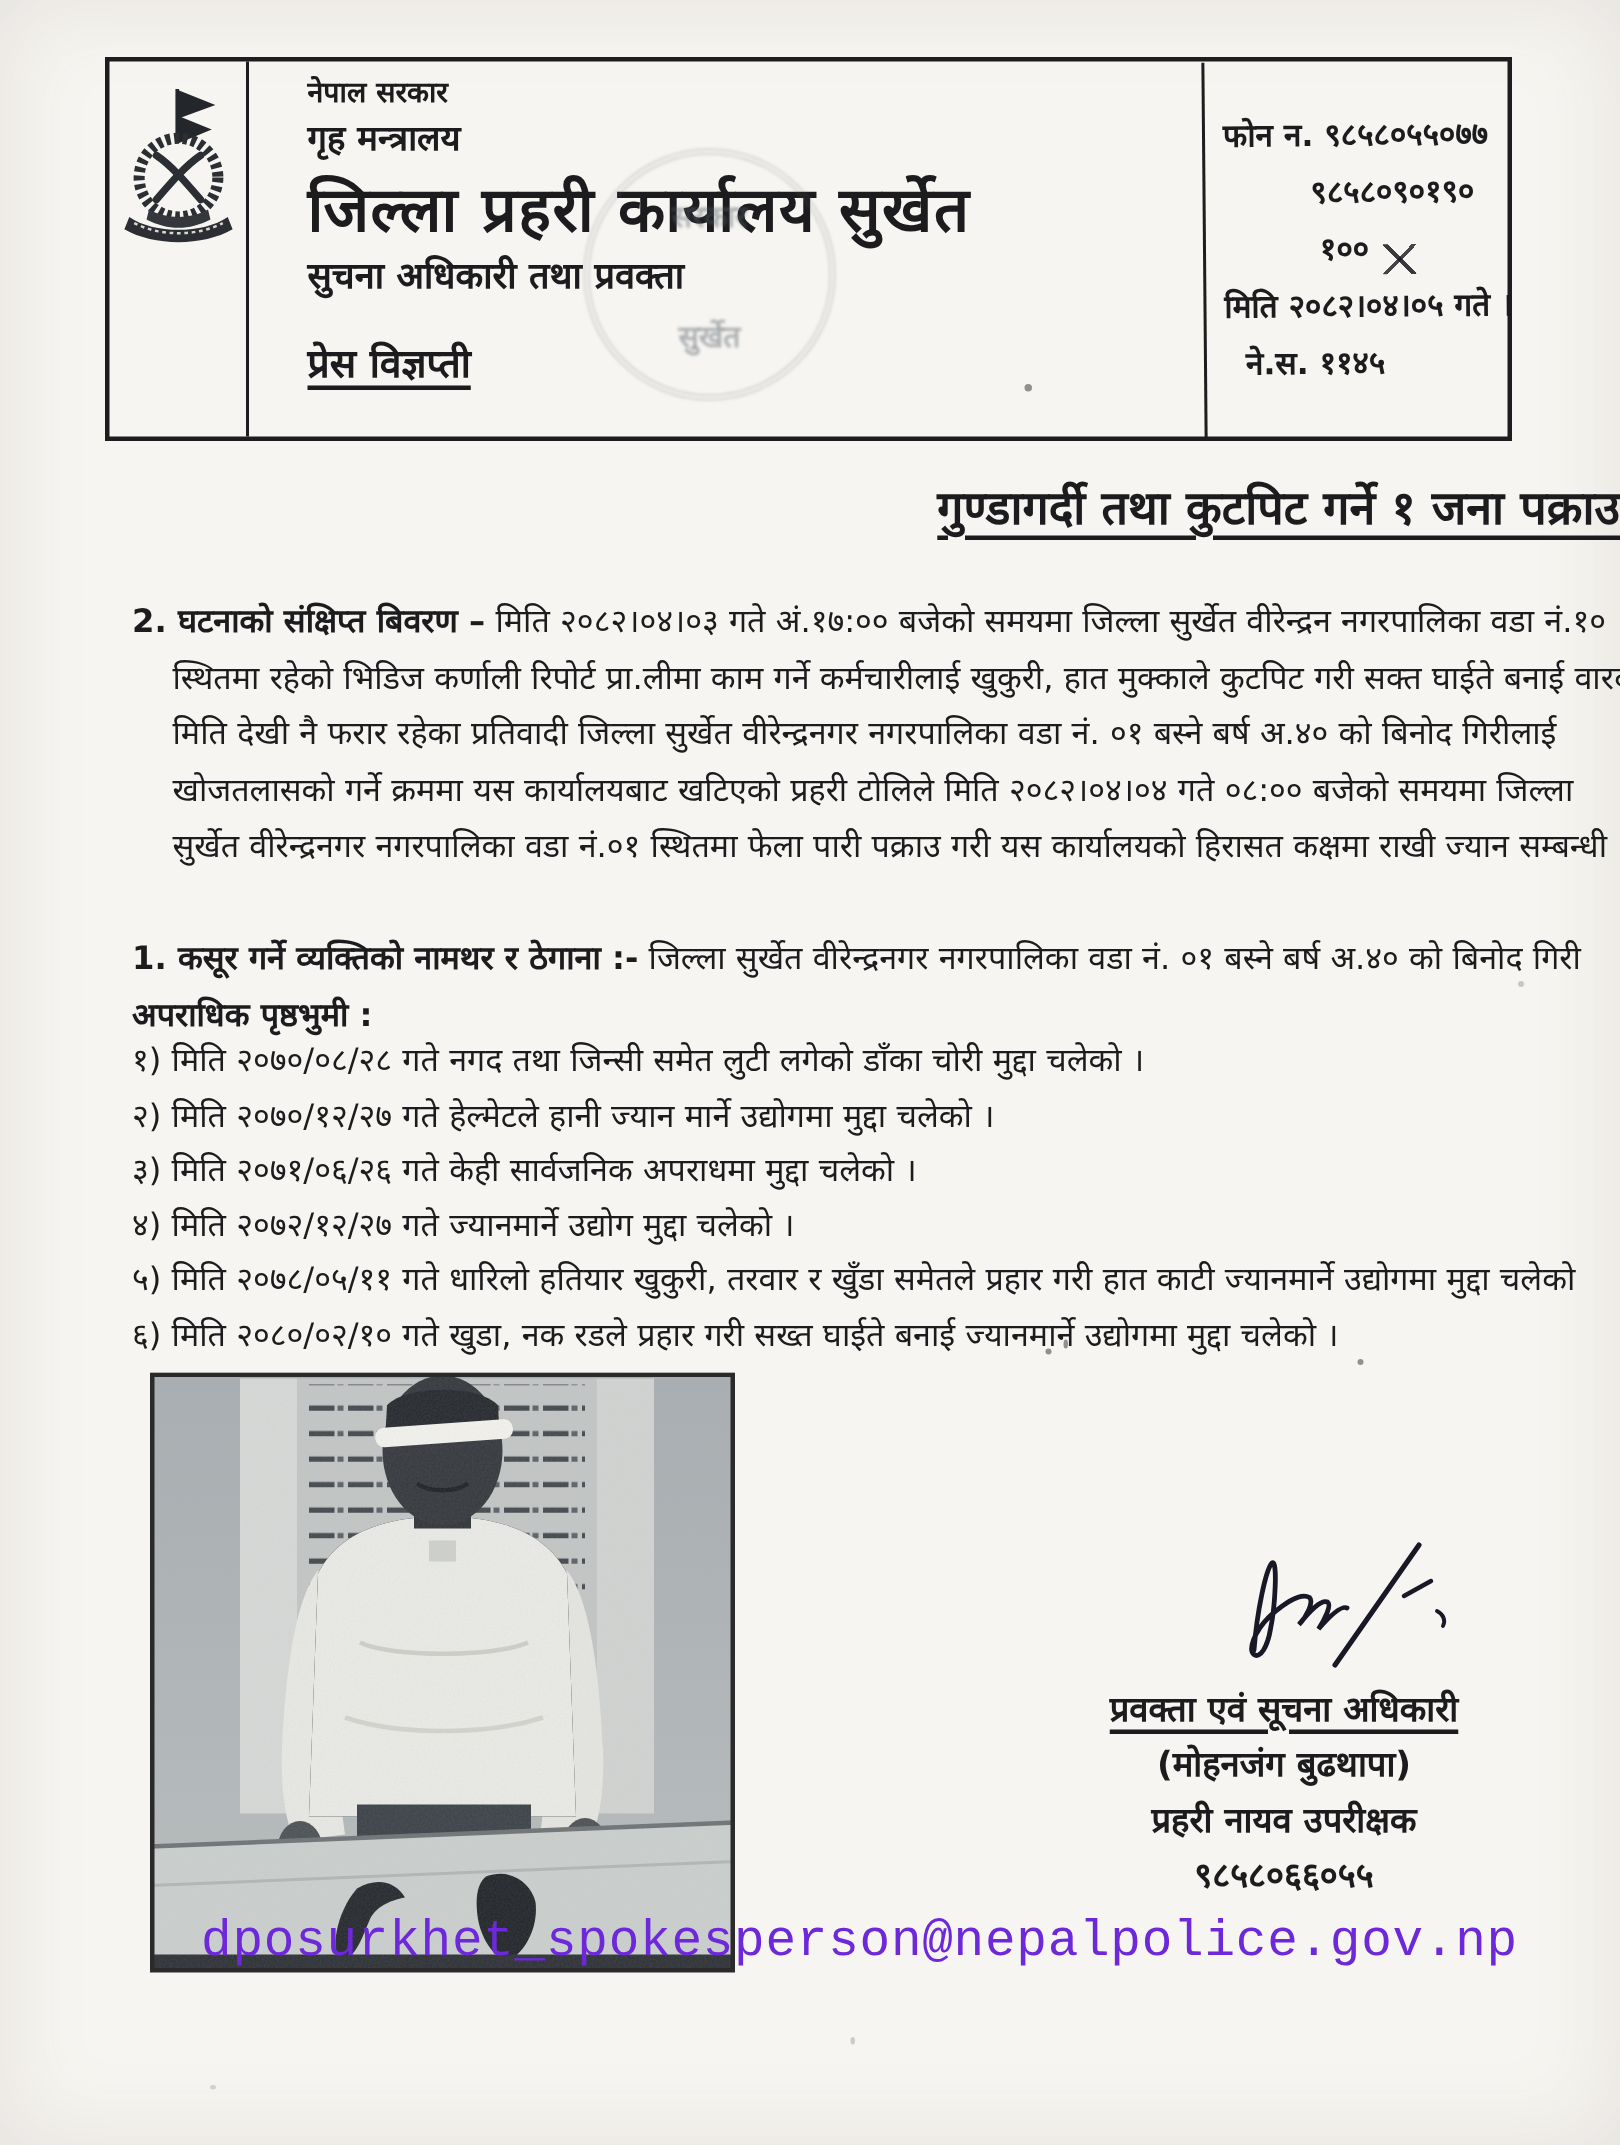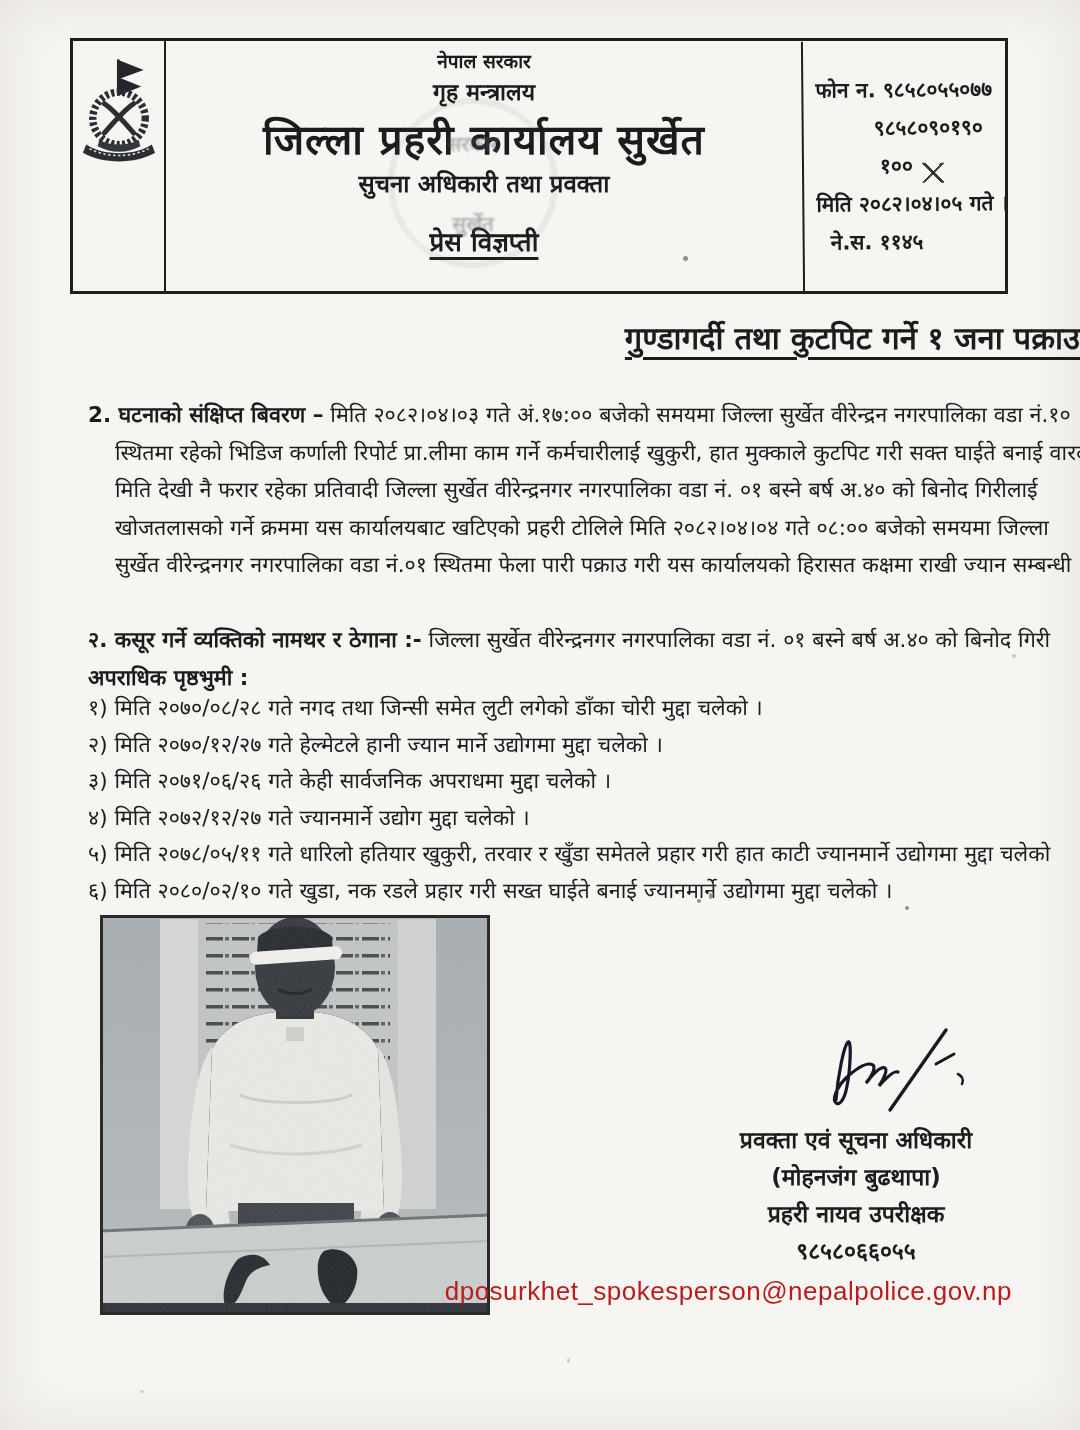--- a/index.html
+++ b/index.html
@@ -7,21 +7,21 @@
     position:relative; width:1080px; height:1430px; margin:0 auto;
     background:#f7f5f1; overflow:hidden; color:#1c1c1e;
     font-family:"DejaVu Sans", sans-serif;
     box-shadow:inset 0 0 60px rgba(120,115,105,.14);
   }
   
   .hdr{position:absolute; left:70px; top:38px; width:938px; height:256px;
        border:3px solid #1d1d1f; display:flex; box-sizing:border-box; background:transparent;}
   .hdr-left{width:93px; border-right:2px solid #1d1d1f; box-sizing:border-box;
             display:flex; justify-content:center; align-items:flex-start; padding-top:6px;}
-  .hdr-center{flex:1; position:relative; text-align:center;}
+  .hdr-center{flex:1; position:relative; padding-left:39px;}
   .hdr-right{width:203px; border-left:2px solid #1d1d1f; box-sizing:border-box;
              padding:30px 6px 0 12px; font-size:21px; font-weight:bold; line-height:38px;
              transform:rotate(-.5deg); white-space:nowrap;}
   .govt{margin-top:7px; font-size:19px; font-weight:bold;}
   .ministry{margin-top:1px; font-size:23px; font-weight:bold;}
   .office{margin-top:3px; font-size:41px; font-weight:bold; letter-spacing:1px; white-space:nowrap;}
   .office-sub{font-size:24px; font-weight:bold;}
   .press{margin-top:24px; font-size:26px; font-weight:bold; display:inline-block;
          text-decoration:underline; text-decoration-thickness:2.5px; text-underline-offset:6px;}
   .stamp{position:absolute; left:50%; top:58px; width:160px; height:160px; margin-left:-95px;
@@ -48,23 +48,23 @@
   .sec2{position:absolute; left:88px; top:621px; width:930px; font-size:21.5px; line-height:38px;}
   .sec2 .ln{white-space:nowrap;}
   .records{position:absolute; left:88px; top:690px; width:930px; font-size:21.5px; line-height:36.5px;}
   .records .ln{white-space:nowrap;}
   
   .photo{position:absolute; left:100px; top:915px; width:390px; height:400px;}
   
   .signature{position:absolute; left:818px; top:1022px; width:170px; height:100px;}
   .sig-block{position:absolute; right:74px; top:1122px; width:300px; text-align:center;
              font-size:23px; font-weight:bold; line-height:37px;}
-  .sig-title{text-decoration-thickness:2.5px; text-underline-offset:6px;}
-  .email{position:absolute; right:68px; top:1276px; font-family:Liberation Sans, sans-serif;
-         font-size:26px; color:#b91c1c; letter-spacing:.5px;}
+  .sig-title{text-decoration:underline; text-decoration-thickness:2.5px; text-underline-offset:6px;}
+  .email{position:absolute; right:68px; top:1276px; font-family:Liberation Mono, monospace;
+         font-size:34px; color:#6d28d9; letter-spacing:.5px;}
   
   .speck{position:absolute; background:rgba(60,60,60,.55); border-radius:50%; pointer-events:none;}
 </style>
 </head>
 <body>
 
 <div class="page">
 
   <div class="hdr">
 
@@ -114,21 +114,21 @@
       <span class="bold">2. घटनाको संक्षिप्त बिवरण –</span><span> मिति २०८२।०४।०३ गते अं.१७:०० बजेको समयमा जिल्ला सुर्खेत वीरेन्द्रन नगरपालिका वडा नं.१०</span>
     </div>
     <div class="ln cont">स्थितमा रहेको भिडिज कर्णाली रिपोर्ट प्रा.लीमा काम गर्ने कर्मचारीलाई खुकुरी, हात मुक्काले कुटपिट गरी सक्त घाईते बनाई वारदात</div>
     <div class="ln cont">मिति देखी नै फरार रहेका प्रतिवादी जिल्ला सुर्खेत वीरेन्द्रनगर नगरपालिका वडा नं. ०१ बस्ने बर्ष अ.४०  को बिनोद गिरीलाई</div>
     <div class="ln cont">खोजतलासको गर्ने क्रममा यस कार्यालयबाट खटिएको प्रहरी टोलिले मिति २०८२।०४।०४ गते ०८:०० बजेको समयमा जिल्ला</div>
     <div class="ln cont">सुर्खेत वीरेन्द्रनगर नगरपालिका वडा नं.०१ स्थितमा फेला पारी पक्राउ गरी यस कार्यालयको हिरासत कक्षमा राखी ज्यान सम्बन्धी</div>
   </div>
 
   <div class="sec2">
     <div class="ln">
-      <span class="bold">२. कसूर गर्ने व्यक्तिको नामथर र ठेगाना :-</span><span> जिल्ला सुर्खेत वीरेन्द्रनगर नगरपालिका वडा नं. ०१ बस्ने बर्ष अ.४०  को बिनोद गिरी</span>
+      <span class="bold">1. कसूर गर्ने व्यक्तिको नामथर र ठेगाना :-</span><span> जिल्ला सुर्खेत वीरेन्द्रनगर नगरपालिका वडा नं. ०१ बस्ने बर्ष अ.४०  को बिनोद गिरी</span>
     </div>
     <div class="ln bold">अपराधिक पृष्ठभुमी  :</div>
   </div>
 
   <div class="records">
     <div class="ln">१) मिति २०७०/०८/२८ गते  नगद तथा जिन्सी समेत लुटी लगेको डाँका चोरी मुद्दा चलेको ।</div>
     <div class="ln">२) मिति २०७०/१२/२७ गते  हेल्मेटले हानी ज्यान मार्ने उद्योगमा  मुद्दा चलेको ।</div>
     <div class="ln">३) मिति २०७१/०६/२६ गते केही सार्वजनिक अपराधमा मुद्दा चलेको ।</div>
     <div class="ln">४) मिति २०७२/१२/२७ गते ज्यानमार्ने उद्योग मुद्दा चलेको ।</div>
     <div class="ln">५) मिति २०७८/०५/११ गते धारिलो हतियार खुकुरी, तरवार र खुँडा समेतले प्रहार गरी हात काटी ज्यानमार्ने उद्योगमा मुद्दा चलेको</div>

